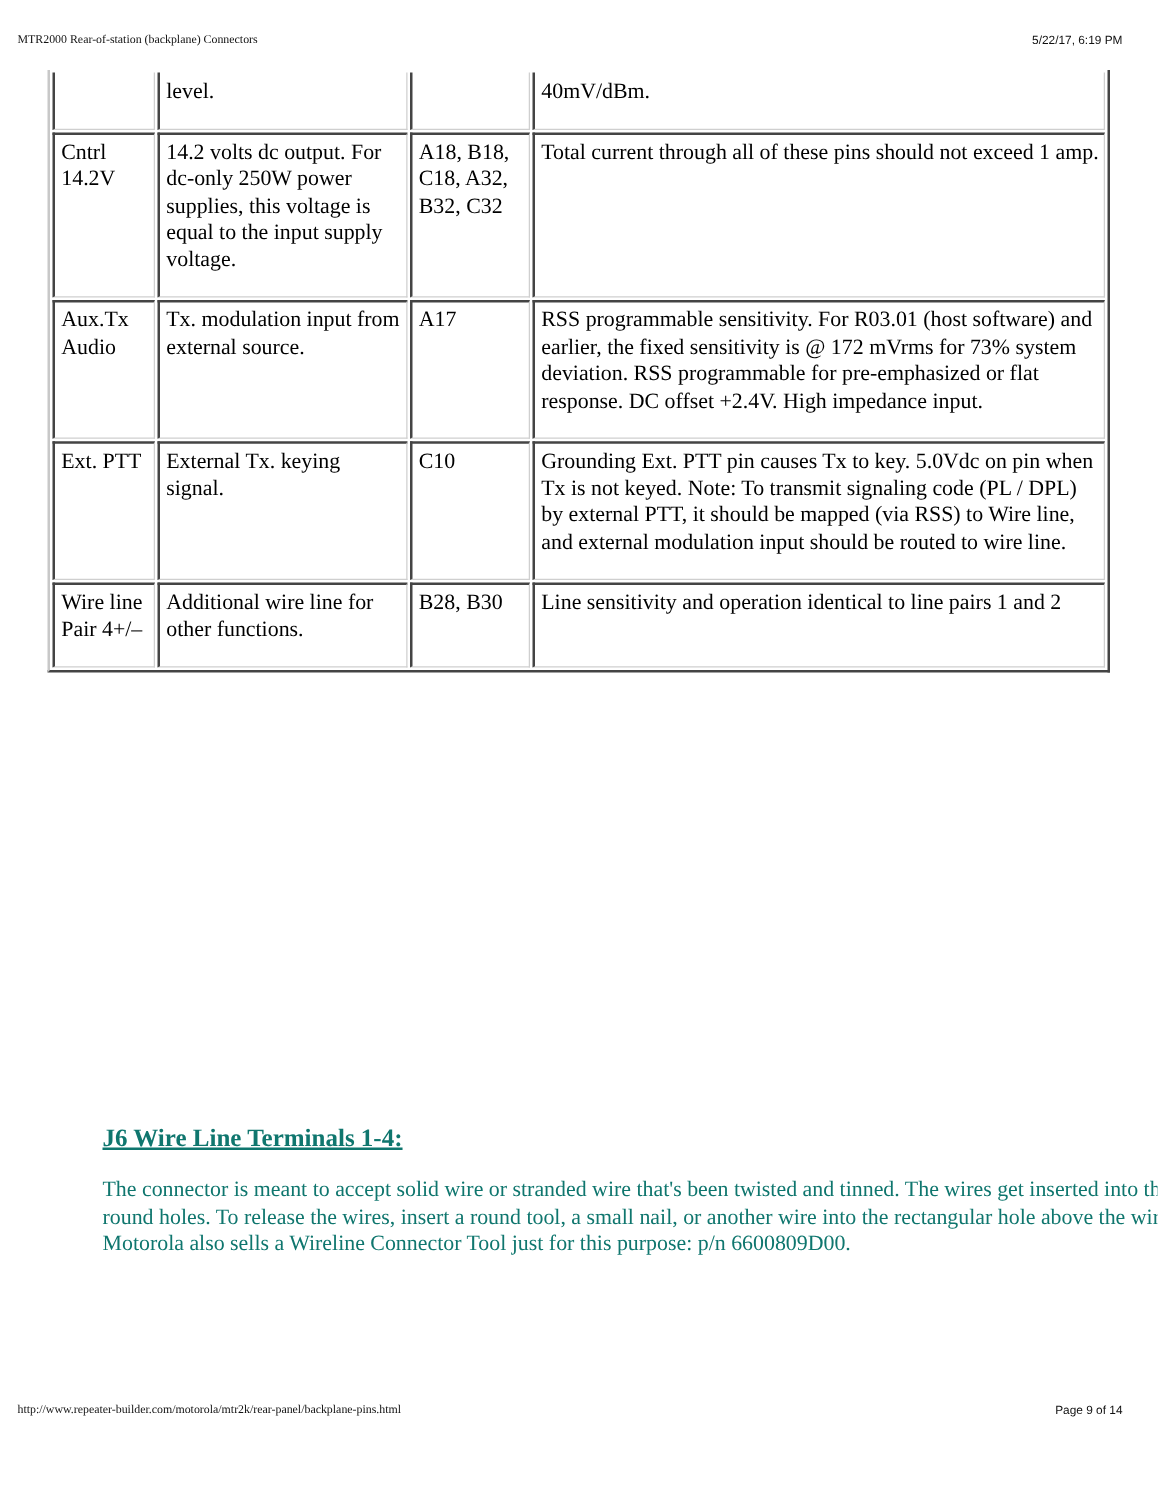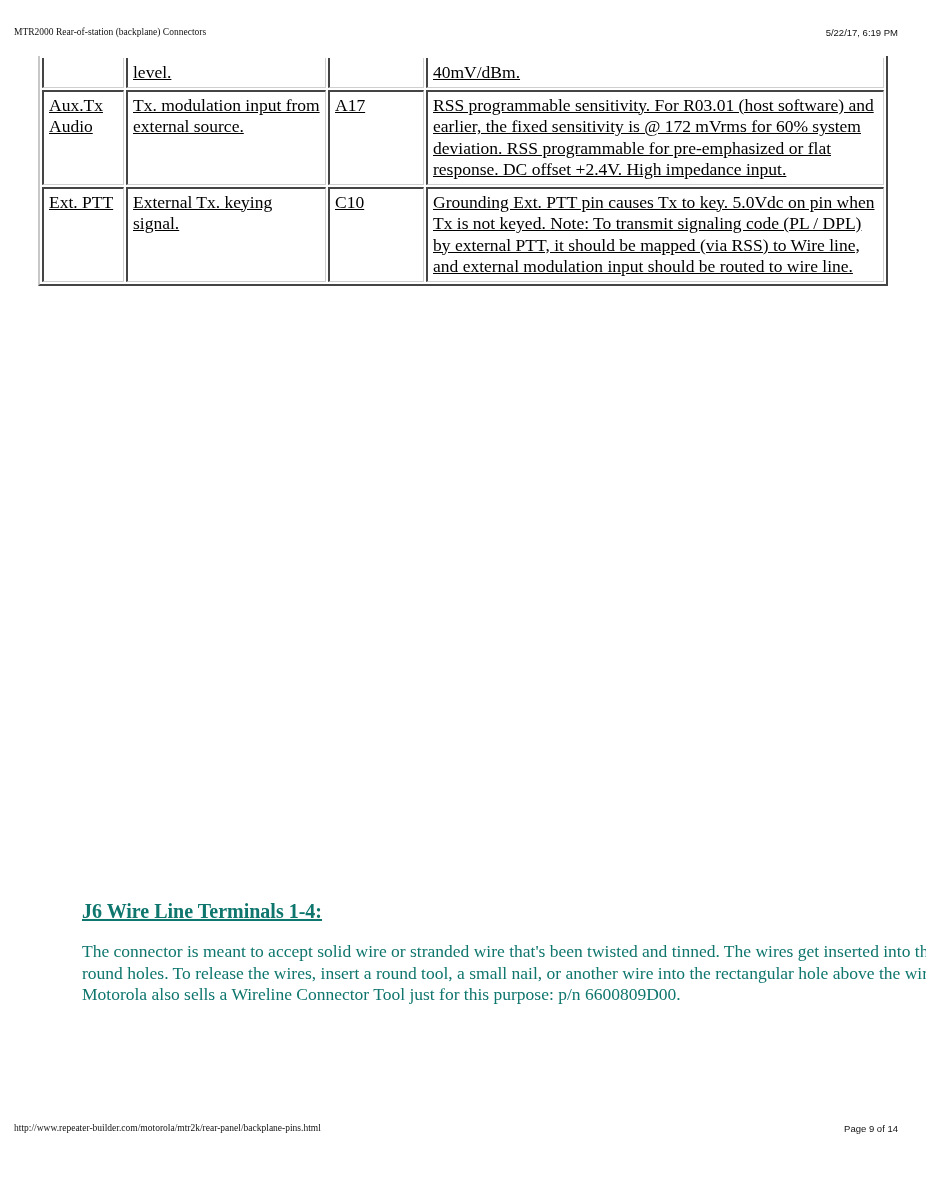--- a/index.html
+++ b/index.html
@@ -14,23 +14,23 @@
   .print-header .right, .print-footer .right { position: absolute; right: 28px; }
 
   .pin-table {
     position: absolute; left: 38px; top: 56px; width: 850px;
     border-collapse: separate; border-spacing: 2px;
     border-left: 2px solid #c8c8c8; border-top: 0;
     border-right: 2px solid #444; border-bottom: 2px solid #444;
     font-family: "Liberation Serif", serif; font-size: 17.5px; line-height: 21.5px;
   }
   .pin-table td {
-    vertical-align: top; padding: 3px 4px 3px 5px;
+    vertical-align: top; padding: 3px 4px 19px 5px;
     border-top: 2px solid #444; border-left: 2px solid #444;
-    border-right: 1px solid #cfcfcf; border-bottom: 1px solid #cfcfcf; text-decoration: underline;
+    border-right: 1px solid #cfcfcf; border-bottom: 1px solid #cfcfcf;
   }
   .pin-table tr.partial td { border-top: 0; padding-top: 4px; }
   .c1 { width: 70px; } .c2 { width: 188px; } .c3 { width: 84px; } .c4 { }
 
   .section {
     position: absolute; left: 38px; top: 900px; width: 860px;
     font-family: "Liberation Serif", serif; color: #0f766e; margin-left: 44px;
   }
   .section h3 {
     margin: 0 0 18px 0; font-size: 20px; font-weight: bold; text-decoration: underline;
@@ -47,30 +47,42 @@
 
 <table class="pin-table">
   <tbody>
     <tr class="partial">
       <td class="c1"></td>
       <td class="c2">level.</td>
       <td class="c3"></td>
       <td class="c4">40mV/dBm.</td>
     </tr>
     <tr>
+      <td class="c1">Cntrl 14.2V</td>
+      <td class="c2">14.2 volts dc output. For dc-only 250W power supplies, this voltage is equal to the input supply voltage.</td>
+      <td class="c3">A18, B18, C18, A32, B32, C32</td>
+      <td class="c4">Total current through all of these pins should not exceed 1 amp.</td>
+    </tr>
+    <tr>
       <td class="c1">Aux.Tx Audio</td>
       <td class="c2">Tx. modulation input from external source.</td>
       <td class="c3">A17</td>
-      <td class="c4">RSS programmable sensitivity. For R03.01 (host software) and earlier, the fixed sensitivity is @ 172 mVrms for 60% system deviation. RSS programmable for pre-emphasized or flat response. DC offset +2.4V. High impedance input.</td>
+      <td class="c4">RSS programmable sensitivity. For R03.01 (host software) and earlier, the fixed sensitivity is @ 172 mVrms for 73% system deviation. RSS programmable for pre-emphasized or flat response. DC offset +2.4V. High impedance input.</td>
     </tr>
     <tr>
       <td class="c1">Ext. PTT</td>
       <td class="c2">External Tx. keying signal.</td>
       <td class="c3">C10</td>
       <td class="c4">Grounding Ext. PTT pin causes Tx to key. 5.0Vdc on pin when Tx is not keyed. Note: To transmit signaling code (PL / DPL) by external PTT, it should be mapped (via RSS) to Wire line, and external modulation input should be routed to wire line.</td>
+    </tr>
+    <tr>
+      <td class="c1">Wire line Pair 4+/–</td>
+      <td class="c2">Additional wire line for other functions.</td>
+      <td class="c3">B28, B30</td>
+      <td class="c4">Line sensitivity and operation identical to line pairs 1 and 2</td>
     </tr>
   </tbody>
 </table>
 
 <div class="section">
   <h3>J6 Wire Line Terminals 1-4:</h3>
   <p>The connector is meant to accept solid wire or stranded wire that's been twisted and tinned. The wires get inserted into the round holes. To release the wires, insert a round tool, a small nail, or another wire into the rectangular hole above the wire. Motorola also sells a Wireline Connector Tool just for this purpose: p/n 6600809D00.</p>
 </div>
 
 <div class="print-footer">

